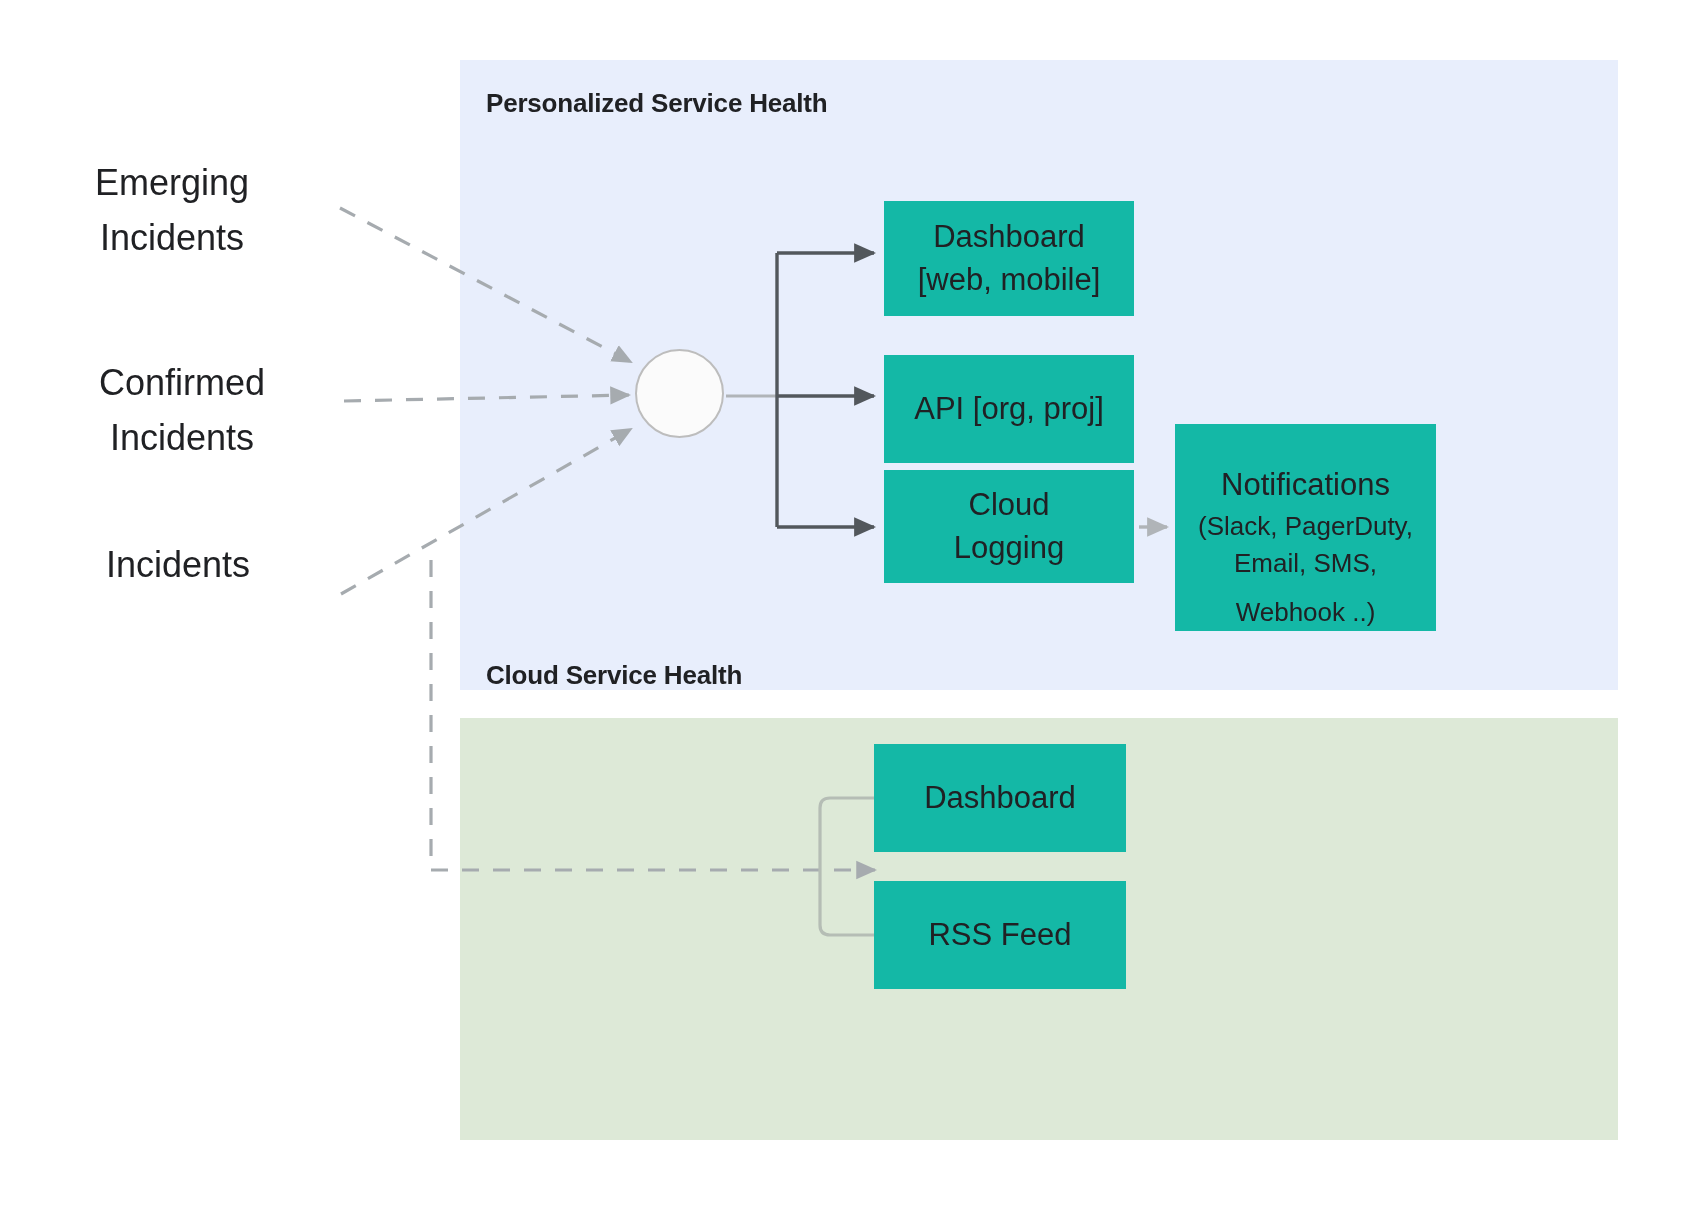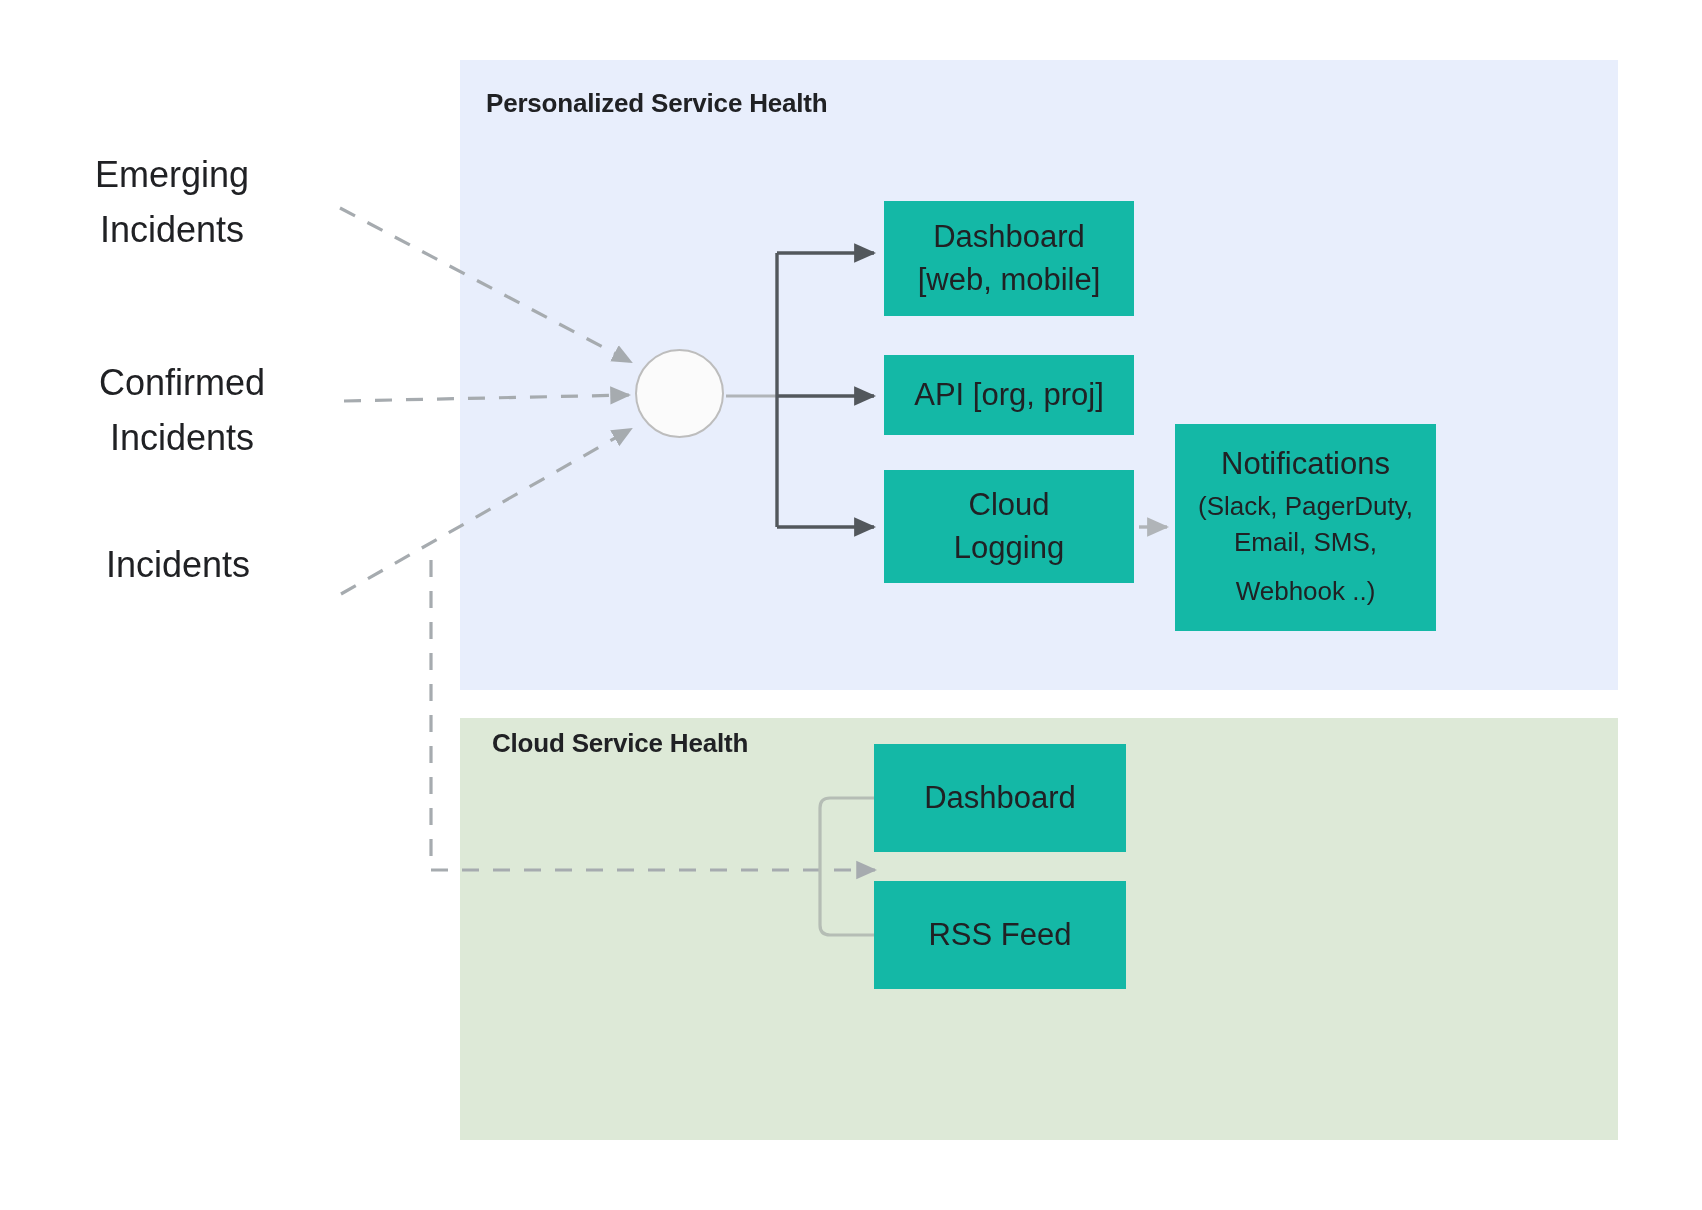--- a/index.html
+++ b/index.html
@@ -39,49 +39,49 @@
   }
   .panel-title {
     position: absolute;
     font-weight: bold;
     font-size: 26px;
     color: #202124;
     letter-spacing: -0.2px;
     white-space: nowrap;
   }
   #title-personalized { left: 486px; top: 88px; }
-  #title-cloud { left: 486px; top: 728px; margin-left: 6px; }
+  #title-cloud { left: 486px; top: 660px; }
 
   .source-label {
     position: absolute;
     text-align: center;
     font-size: 36px;
     line-height: 1.52;
     color: #202124;
     width: 300px;
   }
-  #label-emerging  { left: 22px;  top: 148px; }
+  #label-emerging  { left: 22px;  top: 156px; }
   #label-confirmed { left: 32px;  top: 356px; }
   #label-major     { left: 28px;  top: 538px; }
 
   .node-box {
     position: absolute;
     background: #14b8a6;
     display: flex;
     align-items: center;
     justify-content: center;
     text-align: center;
     color: #202124;
     font-size: 31px;
     line-height: 1.37;
   }
   #box-dashboard-web { left: 884px;  top: 201px; width: 250px; height: 115px; }
-  #box-api           { left: 884px;  top: 355px; width: 250px; height: 80px;  }
+  #box-api           { left: 884px;  top: 355px; width: 250px; height: 108px;  }
   #box-cloud-logging { left: 884px;  top: 470px; width: 250px; height: 113px; }
-  #box-notifications { left: 1175px; top: 424px; width: 261px; height: 207px; }
+  #box-notifications { left: 1175px; top: 424px; width: 261px; height: 207px; align-items: flex-end; }
   #box-dashboard     { left: 874px;  top: 744px; width: 252px; height: 108px; }
   #box-rss           { left: 874px;  top: 881px; width: 252px; height: 108px; }
 
   .notif-inner { display: block; }
   .notif-title { font-size: 31px; line-height: 1.25; }
   .notif-sub {
     font-size: 26px;
     line-height: 1.42;
     display: block;
     margin-top: 4px;

